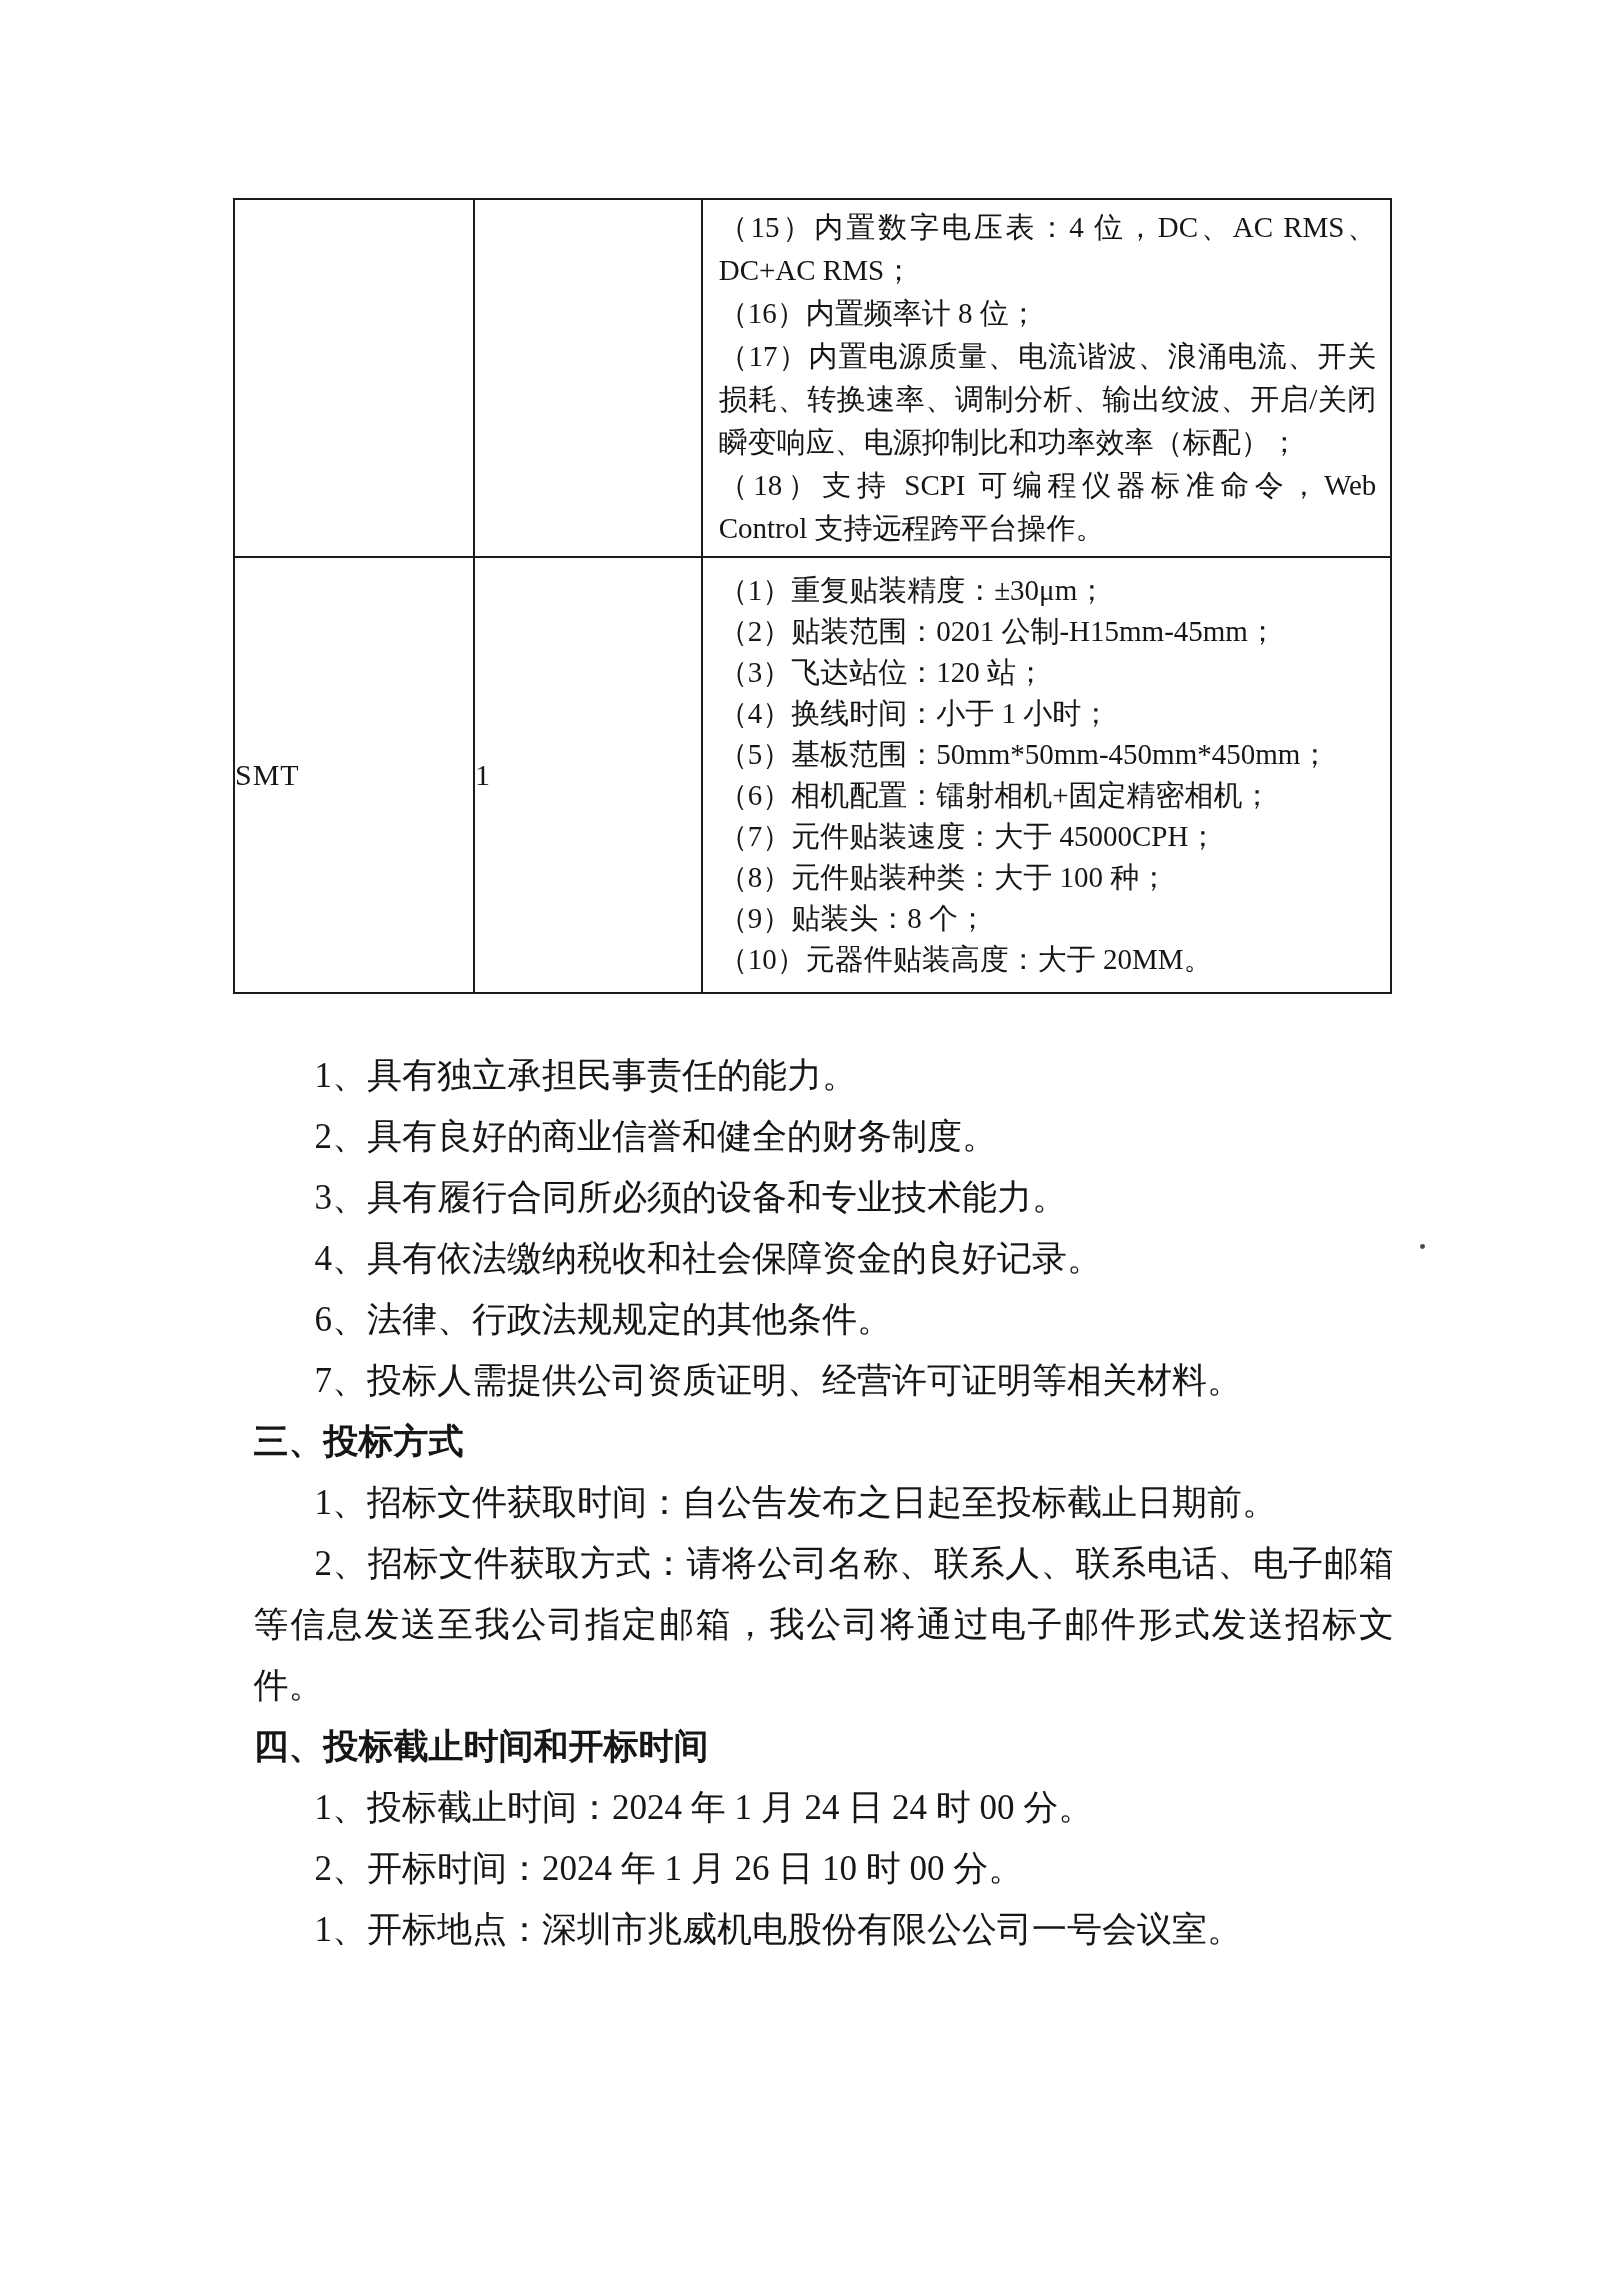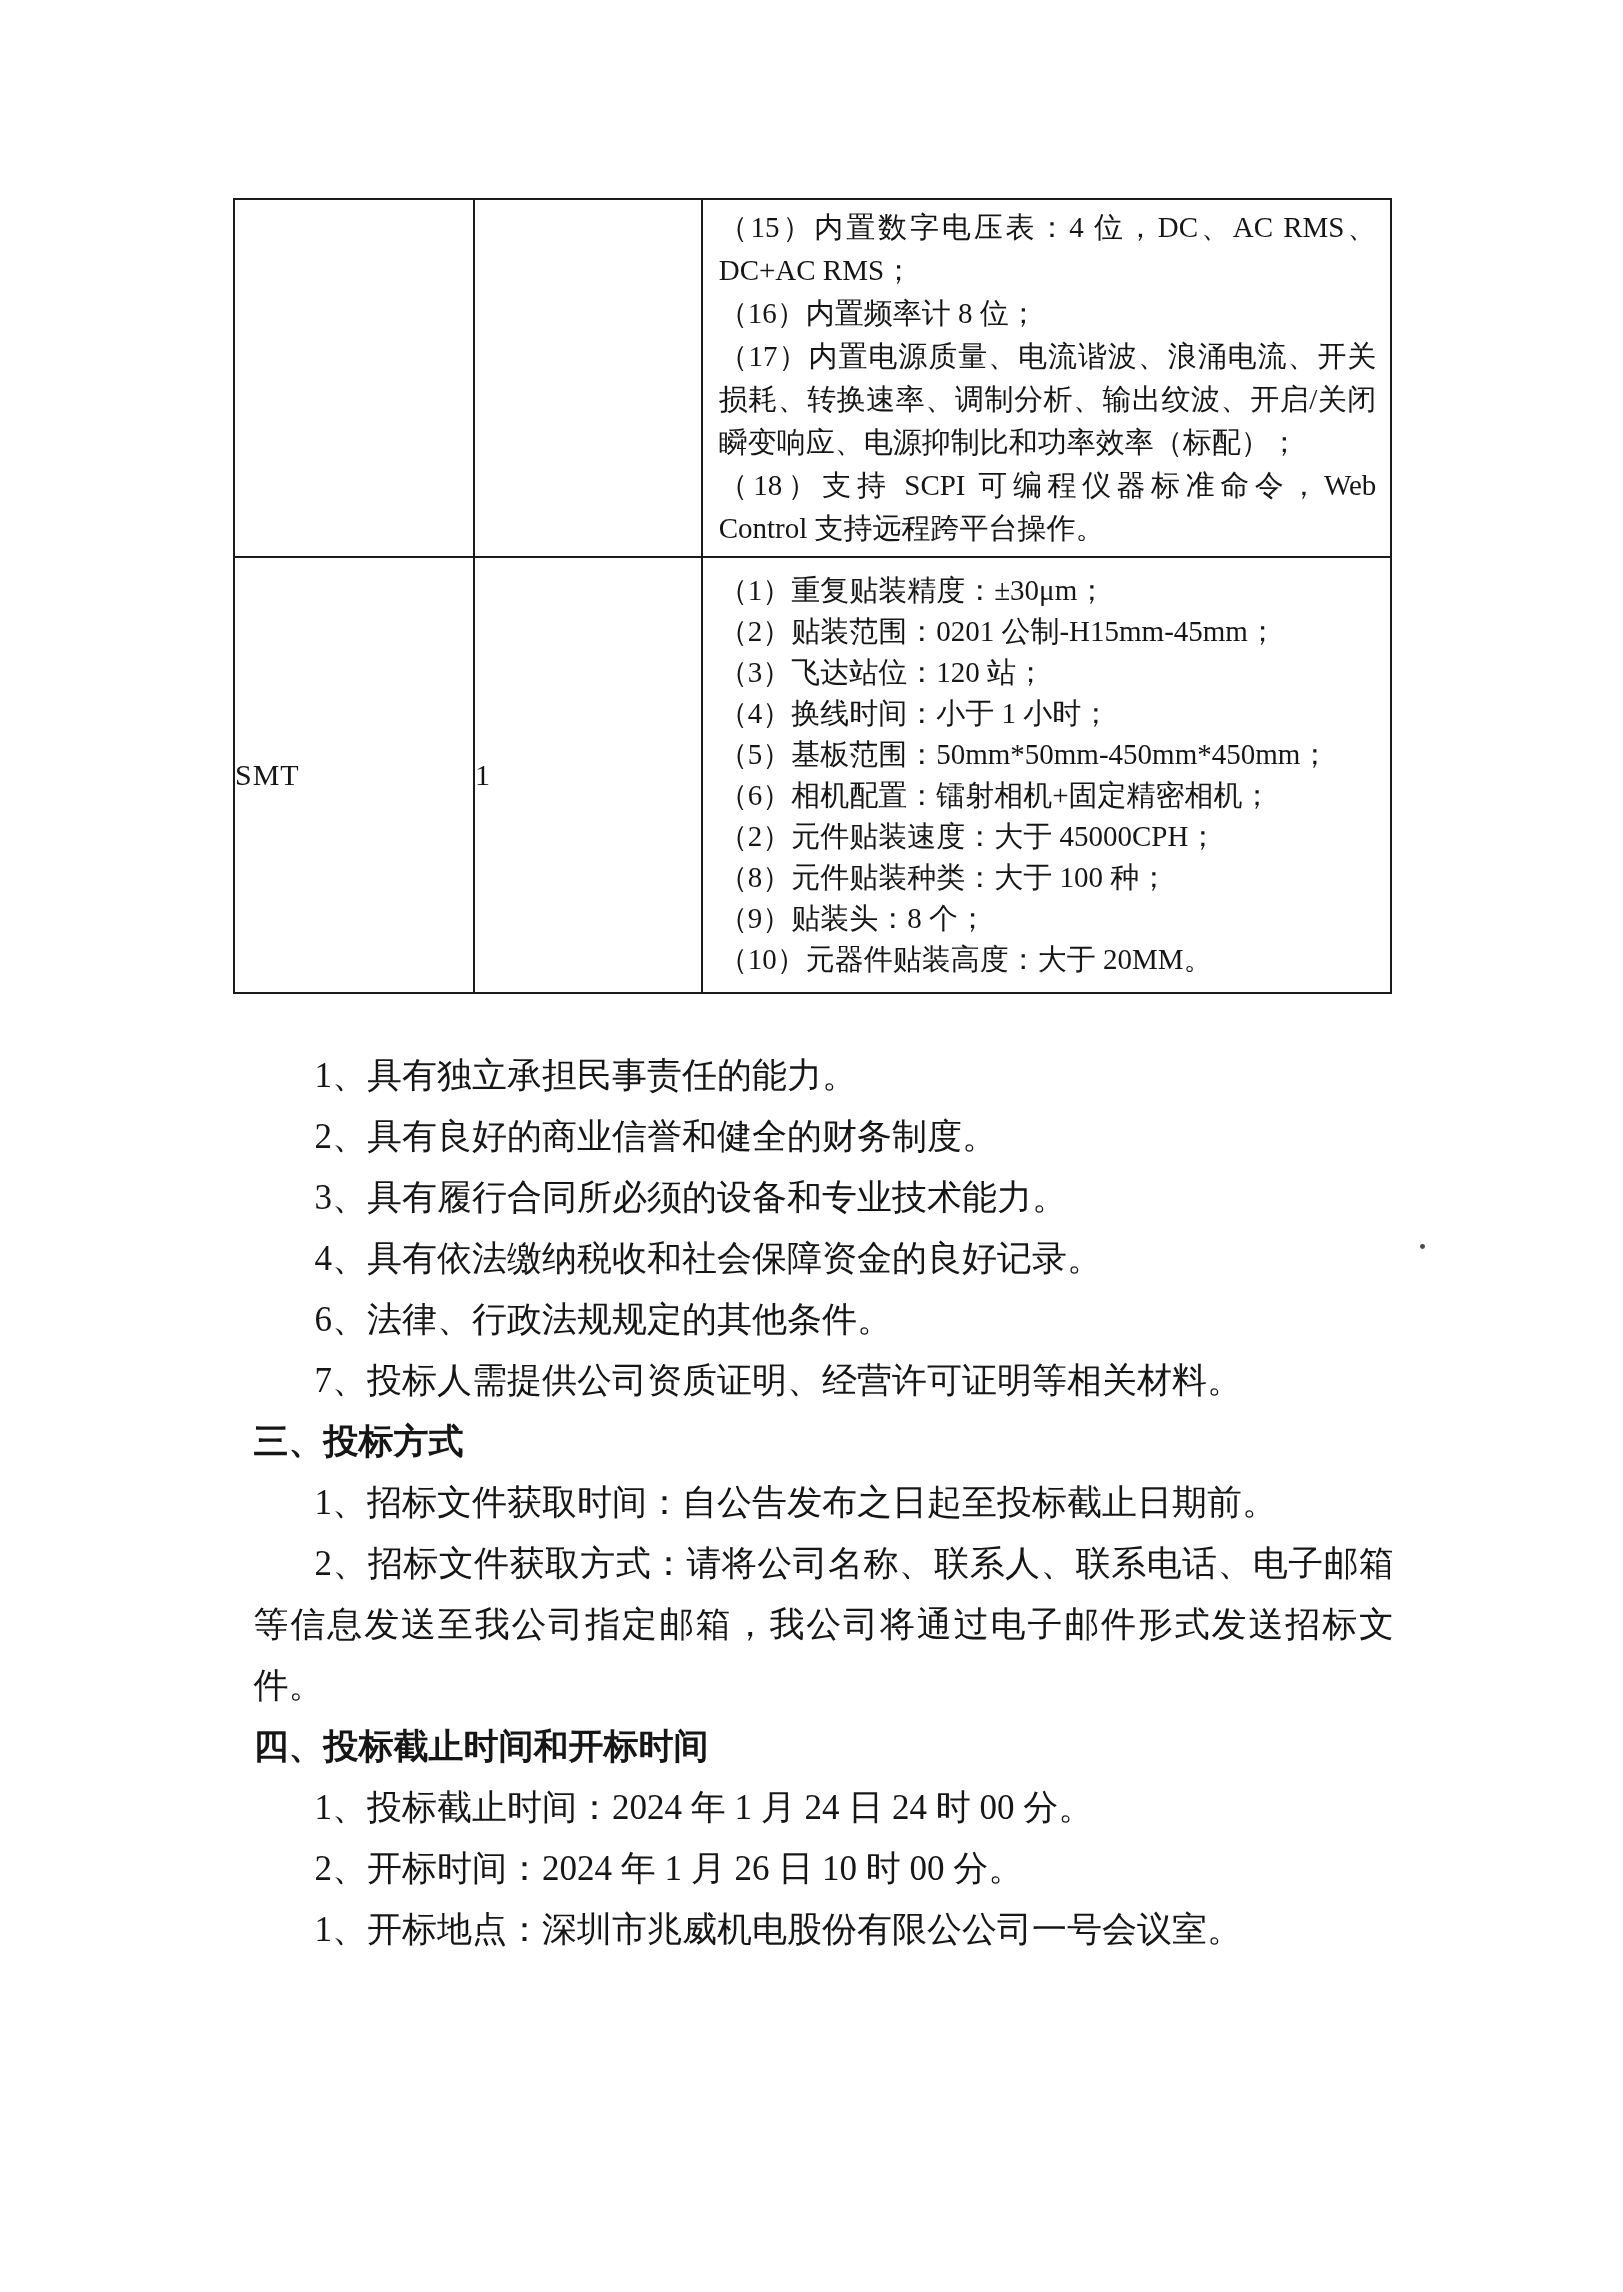--- a/index.html
+++ b/index.html
@@ -86,21 +86,21 @@
       <tr class="row-smt">
         <td class="cell-device">SMT</td>
         <td class="cell-qty">1</td>
         <td class="cell-specs">
           <p class="spec-line">（1）重复贴装精度：±30μm；</p>
           <p class="spec-line">（2）贴装范围：0201 公制-H15mm-45mm；</p>
           <p class="spec-line">（3）飞达站位：120 站；</p>
           <p class="spec-line">（4）换线时间：小于 1 小时；</p>
           <p class="spec-line">（5）基板范围：50mm*50mm-450mm*450mm；</p>
           <p class="spec-line">（6）相机配置：镭射相机+固定精密相机；</p>
-          <p class="spec-line">（2）元件贴装速度：大于 45000CPH；</p>
+          <p class="spec-line">（7）元件贴装速度：大于 45000CPH；</p>
           <p class="spec-line">（8）元件贴装种类：大于 100 种；</p>
           <p class="spec-line">（9）贴装头：8 个；</p>
           <p class="spec-line">（10）元器件贴装高度：大于 20MM。</p>
         </td>
       </tr>
     </tbody>
   </table>
 
   <div class="sections">
 

